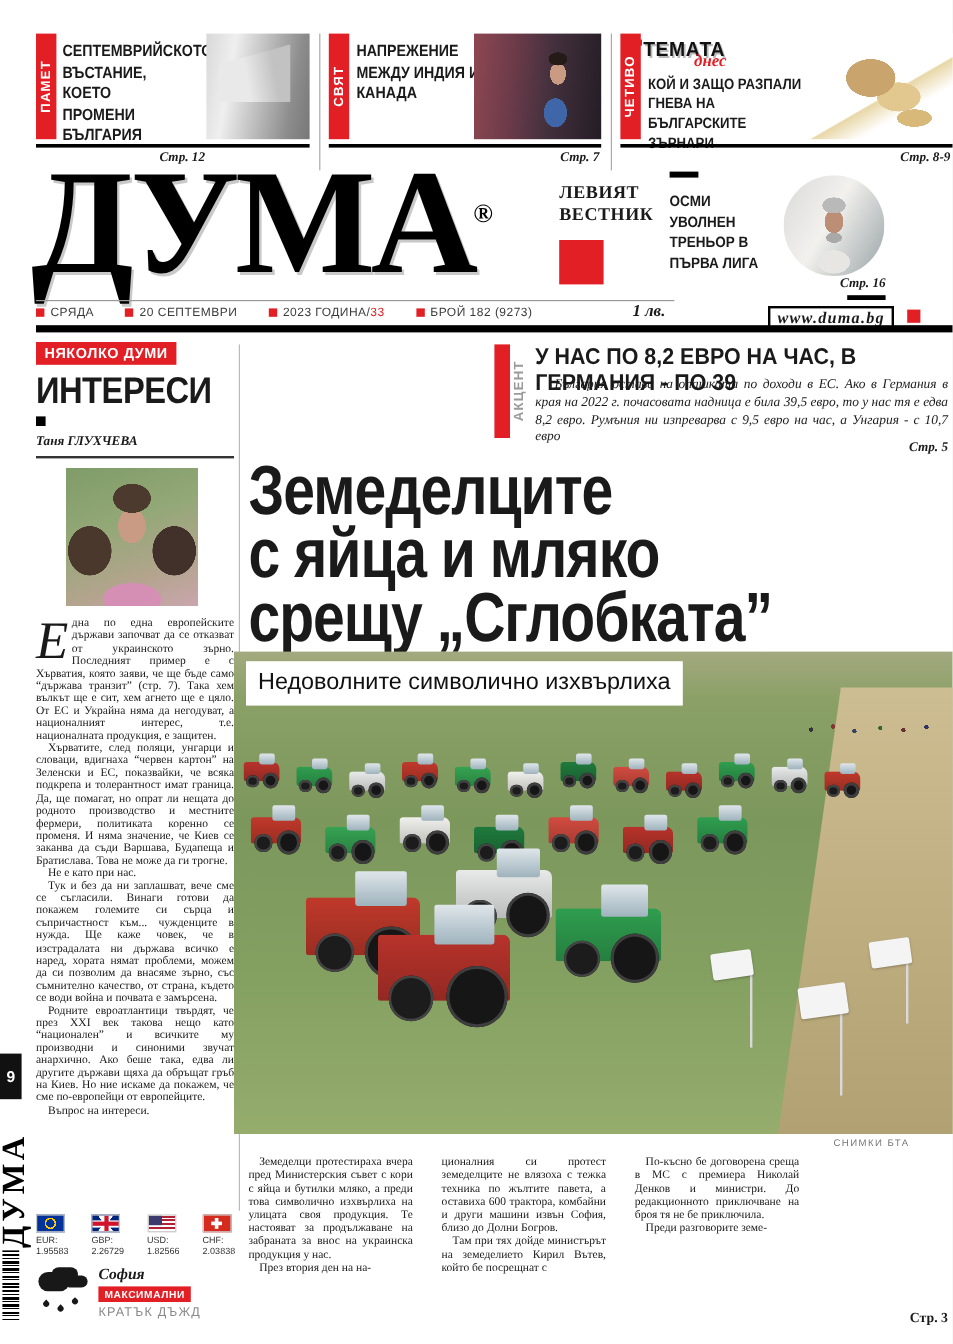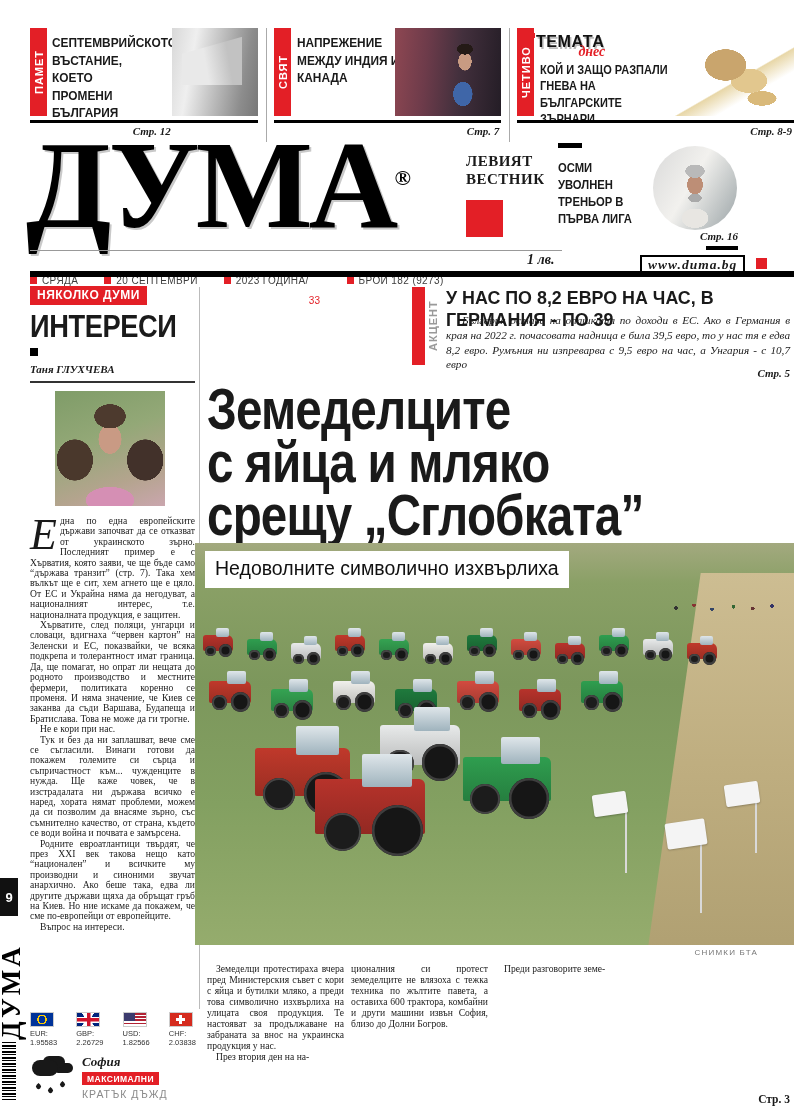--- a/index.html
+++ b/index.html
@@ -88,21 +88,21 @@
   .website{ position:absolute; left:640px; top:255px; border:2px solid #000; padding:0 6px;
     font-weight:bold; font-style:italic; font-size:13.5px; letter-spacing:1px; background:#fff;}
   .website-sq{ position:absolute; left:756px; top:258px; width:11px; height:11px; background:var(--red);}
 
   
   .dateline{ position:absolute; left:30px; top:250px; width:532px; border-top:1px solid #999;
     padding-top:4px; display:flex; font-family:"Liberation Sans",sans-serif; font-size:10px;
     color:#3c3c3c; letter-spacing:.4px;}
   .dl-item{ display:flex; align-items:center; margin-right:26px; white-space:nowrap;}
   .dl-sq{ width:7px; height:7px; background:var(--red); margin-right:5px; flex:none;}
-  .dl-red{ color:var(--red);margin-top:40px;}
+  .dl-red{ color:var(--red);}
   .price{ position:absolute; left:497px; top:252px; font-weight:bold; font-style:italic; font-size:14px;margin-left:30px;}
   .black-bar{ position:absolute; left:30px; top:271px; width:764px; height:6px; background:#000;}
 
   
   .opinion{ position:absolute; left:30px; top:285px; width:165px;}
   .op-divider{ position:absolute; left:199px; top:287px; width:1px; height:722px; background:#bbb;}
   .kicker{ display:inline-block; background:var(--red); color:#fff;
     font-family:"Liberation Sans",sans-serif; font-weight:bold; font-size:12px;
     padding:2px 7px 3px; letter-spacing:.5px;}
   .op-title{ margin-top:4px; font-family:"Liberation Sans",sans-serif; font-weight:800;
@@ -214,21 +214,21 @@
     background:#1c1c1c; border-radius:50%; box-shadow:inset 0 0 0 2px #444;}
   .tractor::after{ content:""; position:absolute; right:2%; bottom:-40%; width:46%; padding-top:46%;
     background:#161616; border-radius:50%; box-shadow:inset 0 0 0 2.5px #3e3e3e;}
   .cab{ position:absolute; top:-45%; right:12%; width:45%; height:60%;
     background:linear-gradient(180deg,#dfe6ea 0%,#9fb3bd 100%); border-radius:2px;}
   .flagpole{ position:absolute; width:2px; background:#d9d9d9;}
   .flagcloth{ position:absolute; width:34px; height:22px; background:#f4f4f4;
     border-radius:2px; transform:rotate(-8deg); box-shadow:0 1px 2px rgba(0,0,0,.25);}
   .credit{ position:absolute; right:36px; top:948px; font-family:"Liberation Sans",sans-serif;
     font-size:8px; color:#777; letter-spacing:1.2px;}
-  .story{ position:absolute; left:207px; top:963px; width:587px; display:flex; gap:7px;}
+  .story{ position:absolute; left:207px; top:963px; width:587px; display:flex; gap:24px;}
   .story-col{ width:137px; font-size:9.6px; line-height:11px; text-align:justify;}
   .story-col p{ text-indent:9px;}
   .story-col p.noindent{ text-indent:0;}
   .story-page{ position:absolute; right:4px; top:1093px; font-weight:bold; font-size:11.5px;}
 
   :root{ --red:#e31f26; }
 </style>
 </head>
 <body>
 
@@ -305,21 +305,21 @@
   <div class="opinion">
     <span class="kicker">НЯКОЛКО ДУМИ</span>
     <div class="op-title">ИНТЕРЕСИ</div>
     <div class="op-sq"></div>
     <div class="op-byline">Таня ГЛУХЧЕВА</div>
     <div class="op-rule"></div>
     <div class="op-photo"></div>
     <div class="op-body">
       <p class="first"><span class="dropcap">Е</span><span>дна по една европейските държави започват да се отказват от украинското зърно. Последният пример е с Хърватия, която заяви, че ще бъде само “държава транзит” (стр. 7). Така хем вълкът ще е сит, хем агнето ще е цяло. От ЕС и Украйна няма да негодуват, а националният интерес, т.е. националната продукция, е защитен.</span></p>
       <p>Хърватите, след поляци, унгарци и словаци, вдигнаха “червен картон” на Зеленски и ЕС, показвайки, че всяка подкрепа и толерантност имат граница. Да, ще помагат, но опрат ли нещата до родното производство и местните фермери, политиката коренно се променя. И няма значение, че Киев се заканва да съди Варшава, Будапеща и Братислава. Това не може да ги трогне.</p>
-      <p>Не е кори при нас.</p>
+      <p>Не е като при нас.</p>
       <p>Тук и без да ни заплашват, вече сме се съгласили. Винаги готови да покажем големите си сърца и съпричастност към... чужденците в нужда. Ще каже човек, че в изстрадалата ни държава всичко е наред, хората нямат проблеми, можем да си позволим да внасяме зърно, със съмнително качество, от страна, където се води война и почвата е замърсена.</p>
       <p>Родните евроатлантици твърдят, че през XXI век такова нещо като “национален” и всичките му производни и синоними звучат анархично. Ако беше така, едва ли другите държави щяха да обръщат гръб на Киев. Но ние искаме да покажем, че сме по-европейци от европейците.</p>
       <p>Въпрос на интереси.</p>
     </div>
   </div>
 
   <div class="cur-row">
     <div class="cur">
       <div class="flag flag-eu"></div>
       <div>EUR:</div>
@@ -453,20 +453,22 @@
   </div>
   <div class="credit">СНИМКИ БТА</div>
 
   <div class="story">
     <div class="story-col">
       <p>Земеделци протестираха вчера пред Министерския съвет с кори с яйца и бутилки мляко, а преди това символично изхвърлиха на улицата своя продукция. Те настояват за продължаване на забраната за внос на украинска продукция у нас.</p>
       <p>През втория ден на на-</p>
     </div>
     <div class="story-col">
       <p class="noindent">ционалния си протест земеделците не влязоха с тежка техника по жълтите павета, а оставиха 600 трактора, комбайни и други машини извън София, близо до Долни Богров.</p>
+      <p>Там при тях дойде министърът на земеделието Кирил Вътев, който бе посрещнат с</p>
     </div>
     <div class="story-col">
+      <p>По-късно бе договорена среща в МС с премиера Николай Денков и министри. До редакционното приключване на броя тя не бе приключила.</p>
       <p>Преди разговорите земе-</p>
     </div>
   </div>
   <div class="story-page">Стр. 3</div>
 
 </div>
 
 </body></html>

